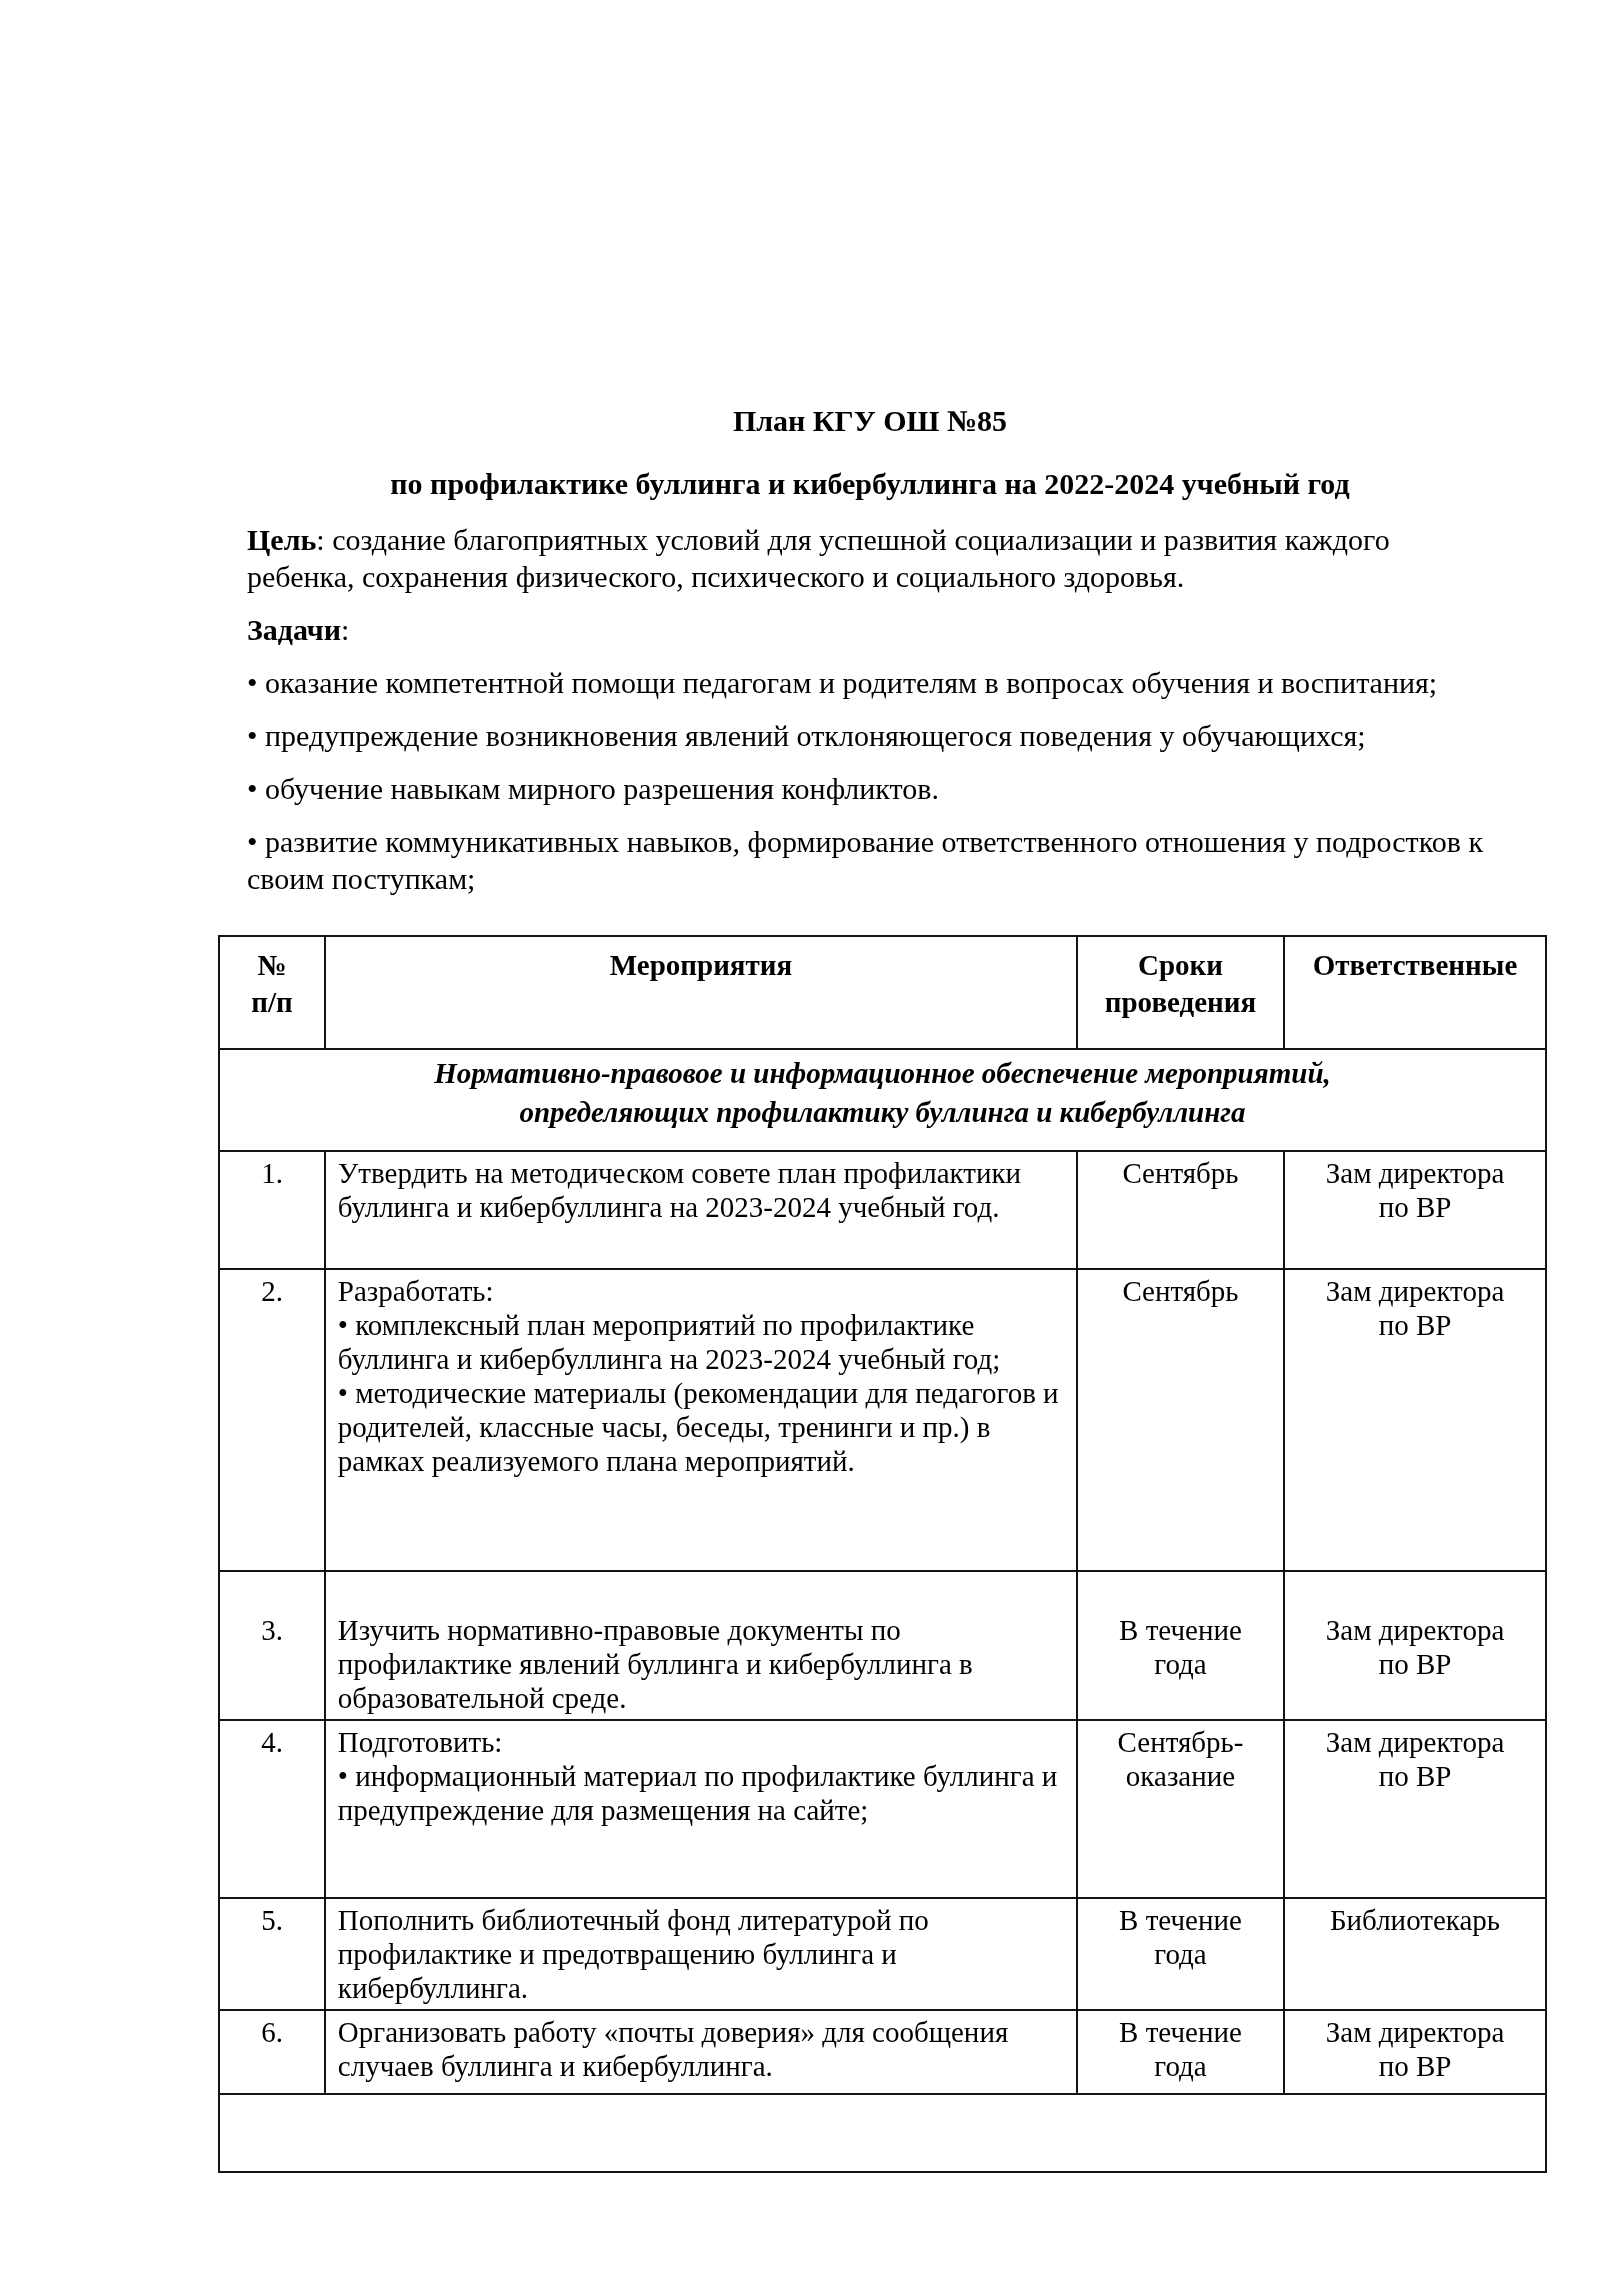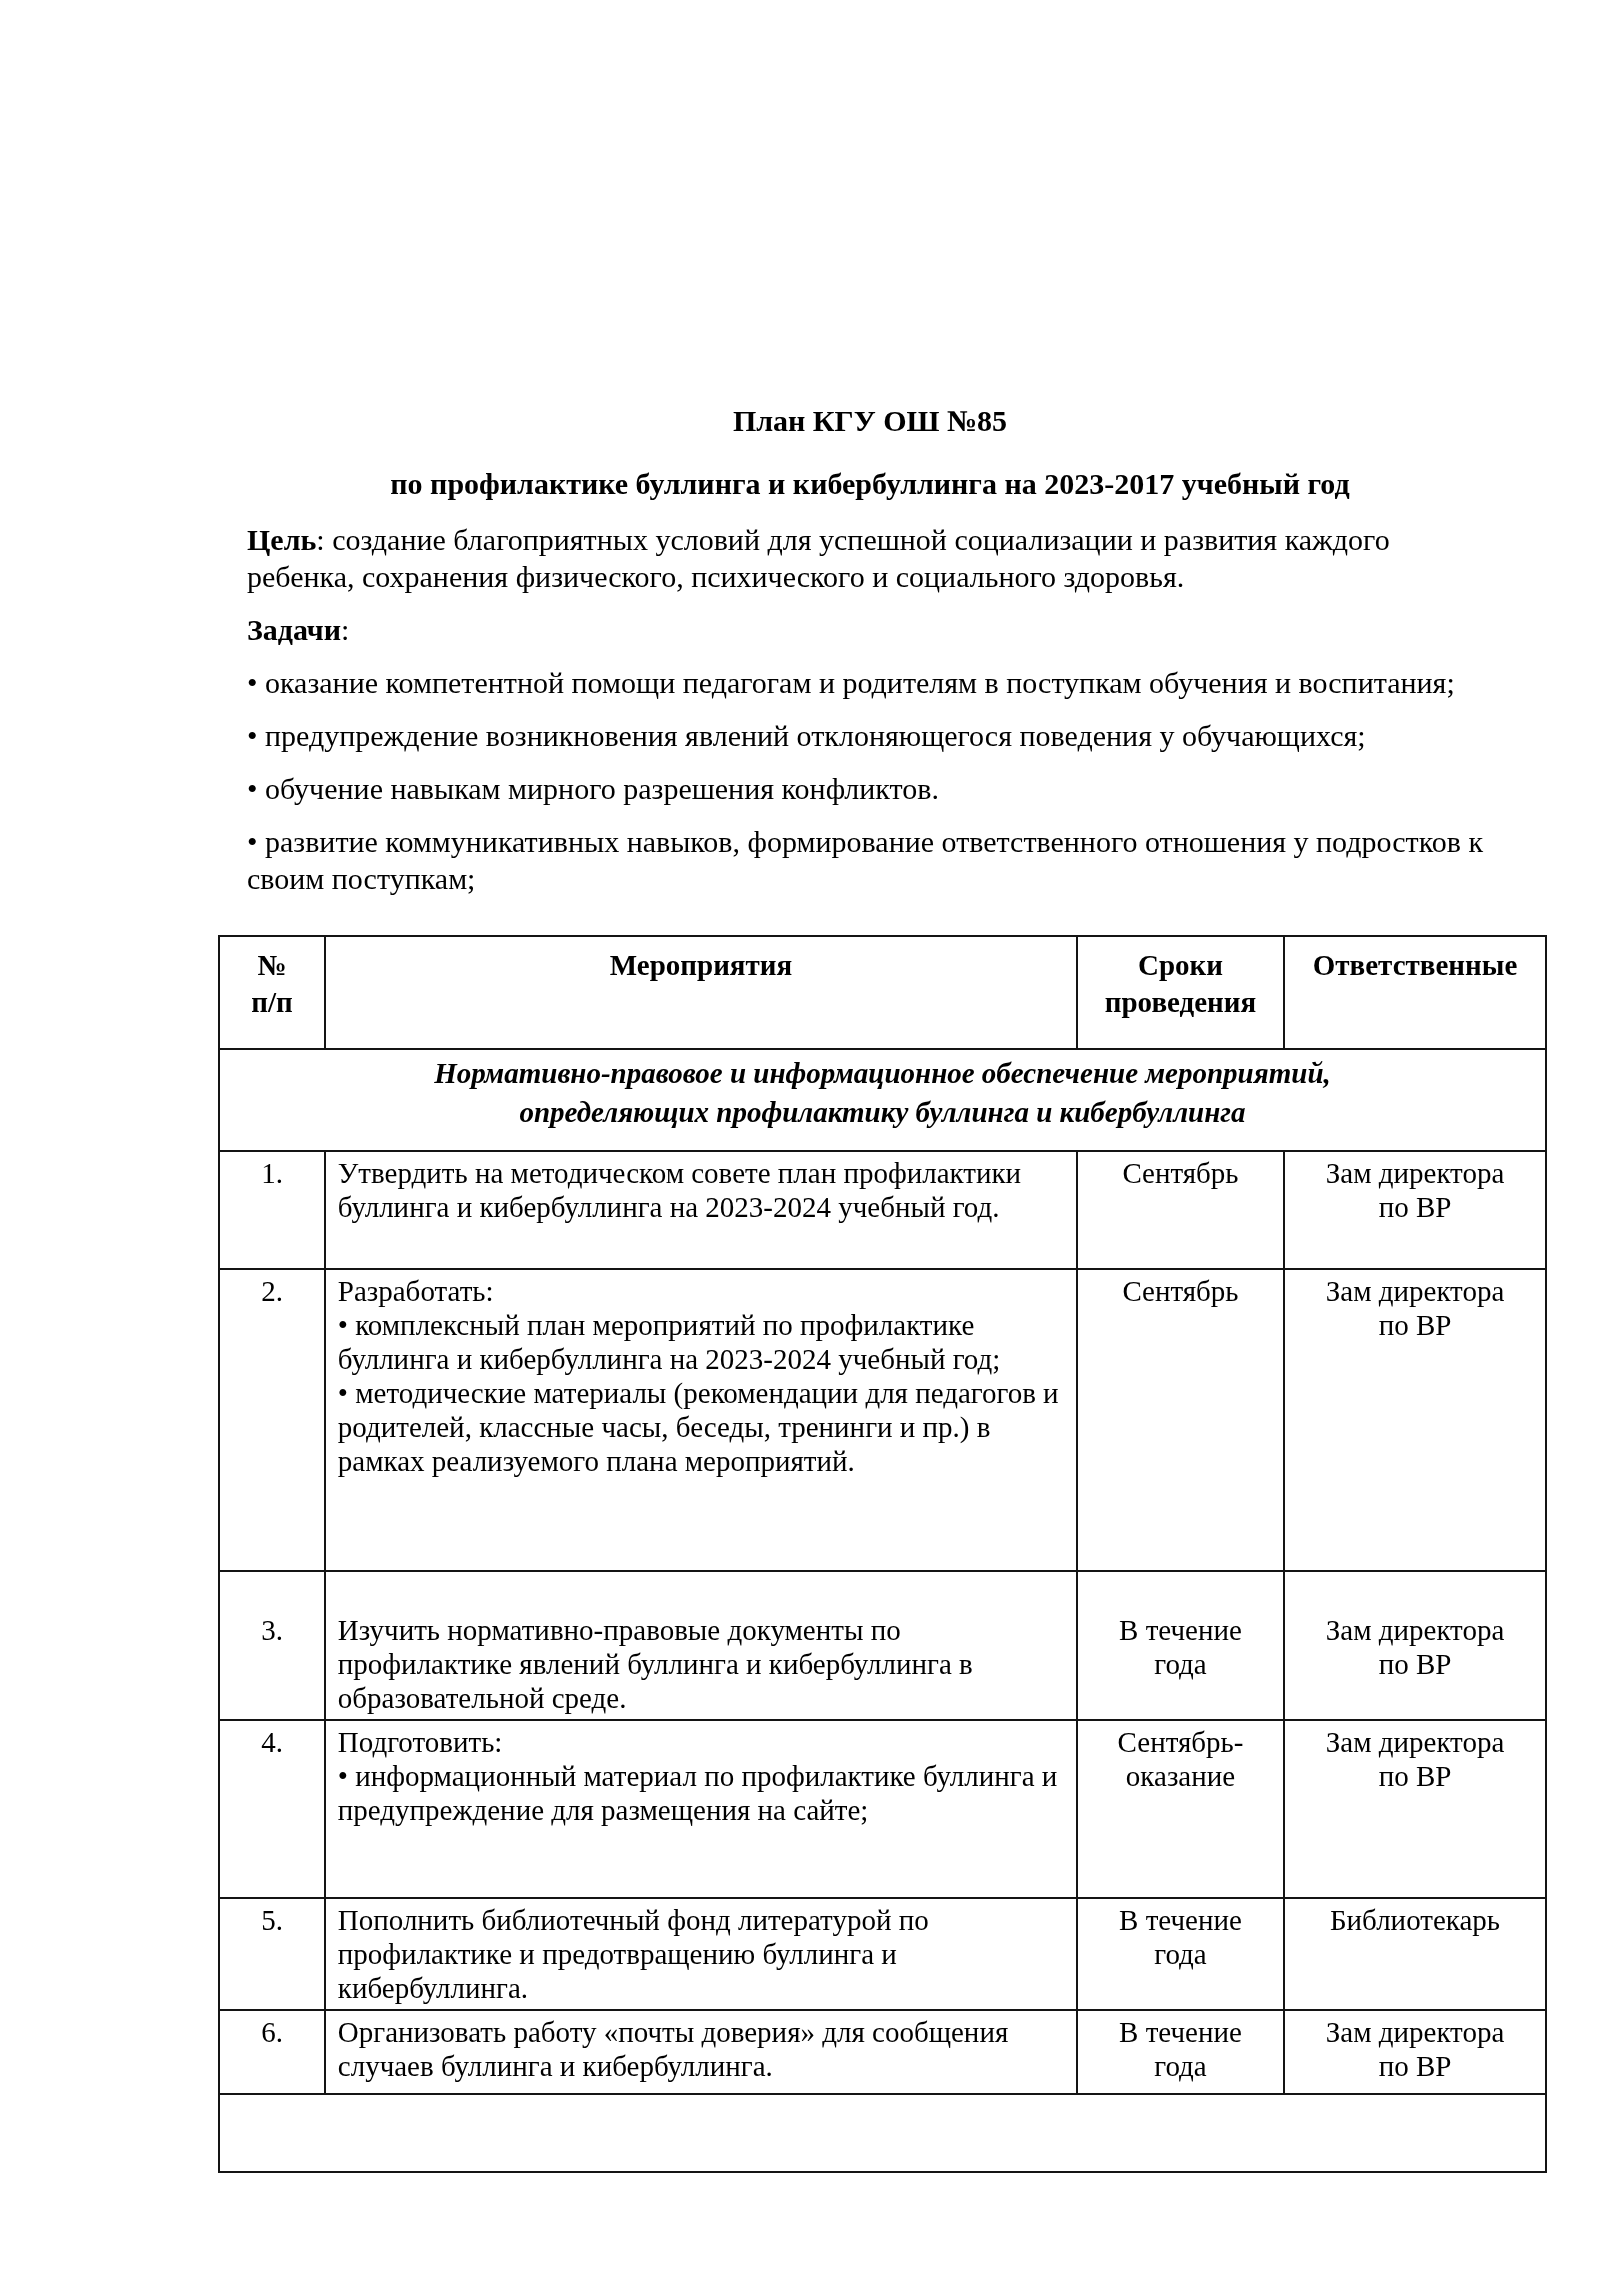--- a/index.html
+++ b/index.html
@@ -63,26 +63,26 @@
   .row-6 { height: 84px; }
   .row-empty { height: 78px; }
 </style>
 </head>
 <body>
 
 <div class="page">
   <div class="content">
 
     <p class="doc-title">План  КГУ ОШ №85</p>
-    <p class="doc-subtitle">по профилактике буллинга и кибербуллинга на 2023-2017 учебный год</p>
+    <p class="doc-subtitle">по профилактике буллинга и кибербуллинга на 2022-2024 учебный год</p>
 
     <div class="intro">
       <p><span class="b">Цель</span><span>: создание благоприятных условий для успешной социализации и развития каждого ребенка, сохранения физического, психического и социального здоровья.</span></p>
       <p><span class="b">Задачи</span><span>:</span></p>
-      <p>• оказание компетентной помощи педагогам и родителям в поступкам обучения и воспитания;</p>
+      <p>• оказание компетентной помощи педагогам и родителям в вопросах обучения и воспитания;</p>
       <p>• предупреждение возникновения явлений отклоняющегося поведения у обучающихся;</p>
       <p>• обучение навыкам мирного разрешения конфликтов.</p>
       <p>• развитие коммуникативных навыков, формирование ответственного отношения у подростков к своим поступкам;</p>
     </div>
   </div>
 
   <table class="plan">
     <colgroup>
       <col style="width:106px">
       <col style="width:752px">

